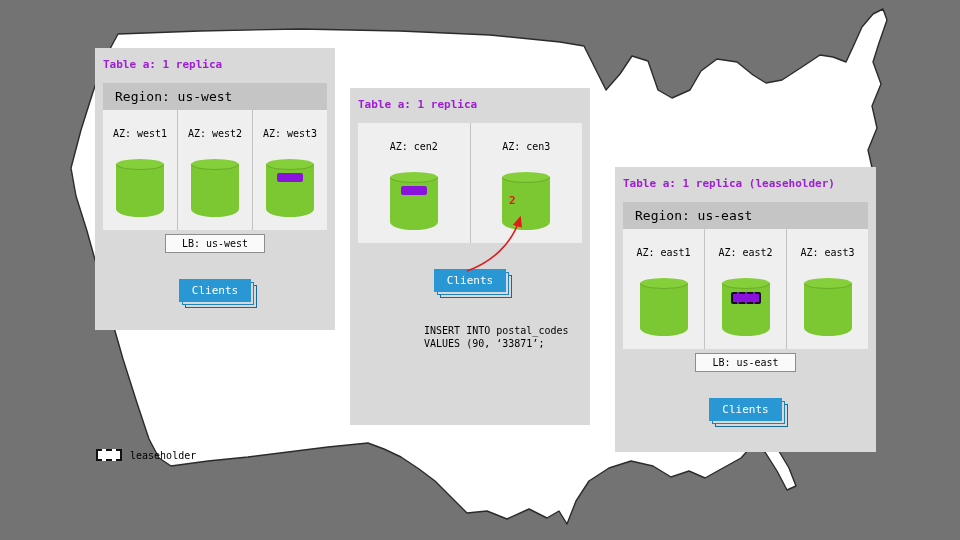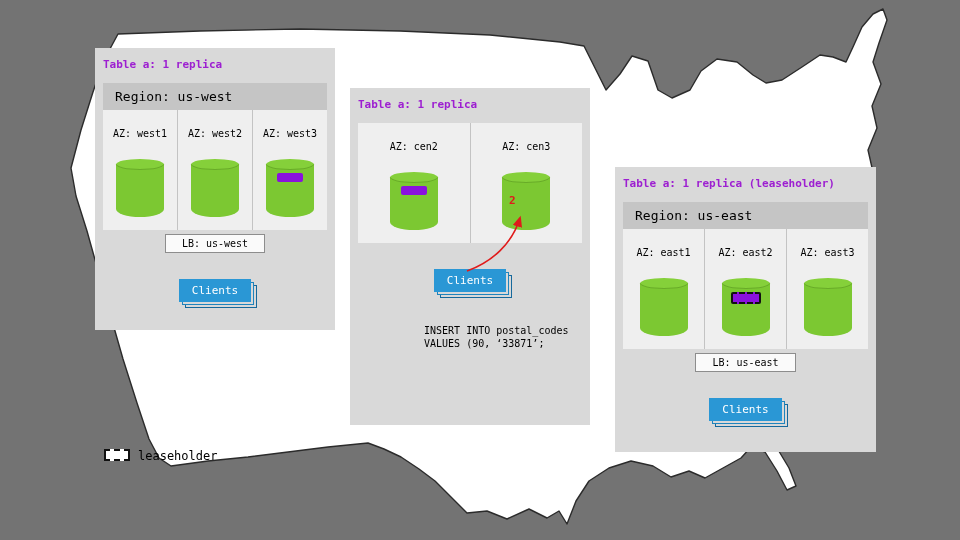--- a/index.html
+++ b/index.html
@@ -36,22 +36,22 @@
   .chip.lease{border:2px dashed #111;height:8px;}
 
   .lb-box{margin:4px auto 0;padding:3px 16px;background:#fafafa;border:1px solid #8d8d8d;
           font-size:10px;white-space:nowrap;}
   .clients-btn{margin:26px auto 0;padding:5px 13px;background:var(--clients_blue,#2a97d5);
                color:#fff;font-size:11px;
                box-shadow:3px 3px 0 -1px #d9d9d9,3px 3px 0 0 #1f84bd,
                           6px 6px 0 -1px #d9d9d9,6px 6px 0 0 #16699c;}
   .sql-block{margin:32px 0 0 74px;font-size:10px;line-height:13px;}
 
-  .legend{position:absolute;left:104px;top:449px;z-index:2;display:flex;align-items:flex-start;
-          font-size:12px;}
+  .legend{position:absolute;left:96px;top:449px;z-index:2;display:flex;align-items:flex-end;
+          font-size:10px;}
   .legend-swatch{display:inline-block;width:22px;height:8px;border:2px dashed #111;
                  background:#fff;margin-right:8px;}
 </style>
 </head>
 <body>
 
 <div id="stage">
 
   <svg class="map-svg" width="960" height="540" viewBox="0 0 960 540">
     <path d="M 118,34 L 200,31 L 300,29 L 400,31 L 490,35 L 560,42 L 584,46

